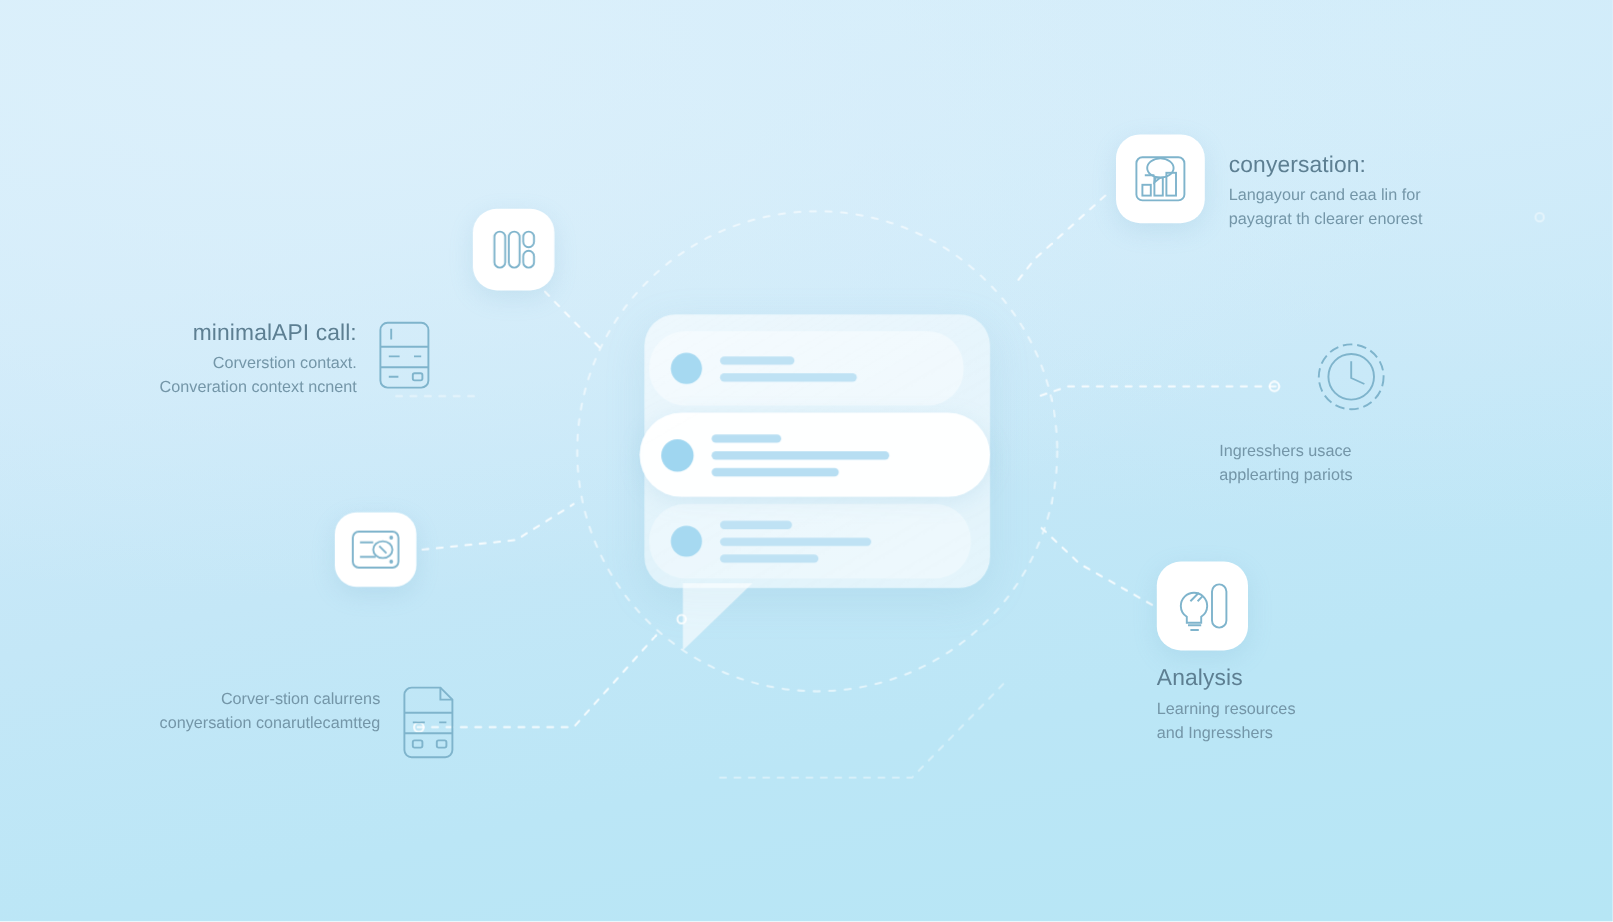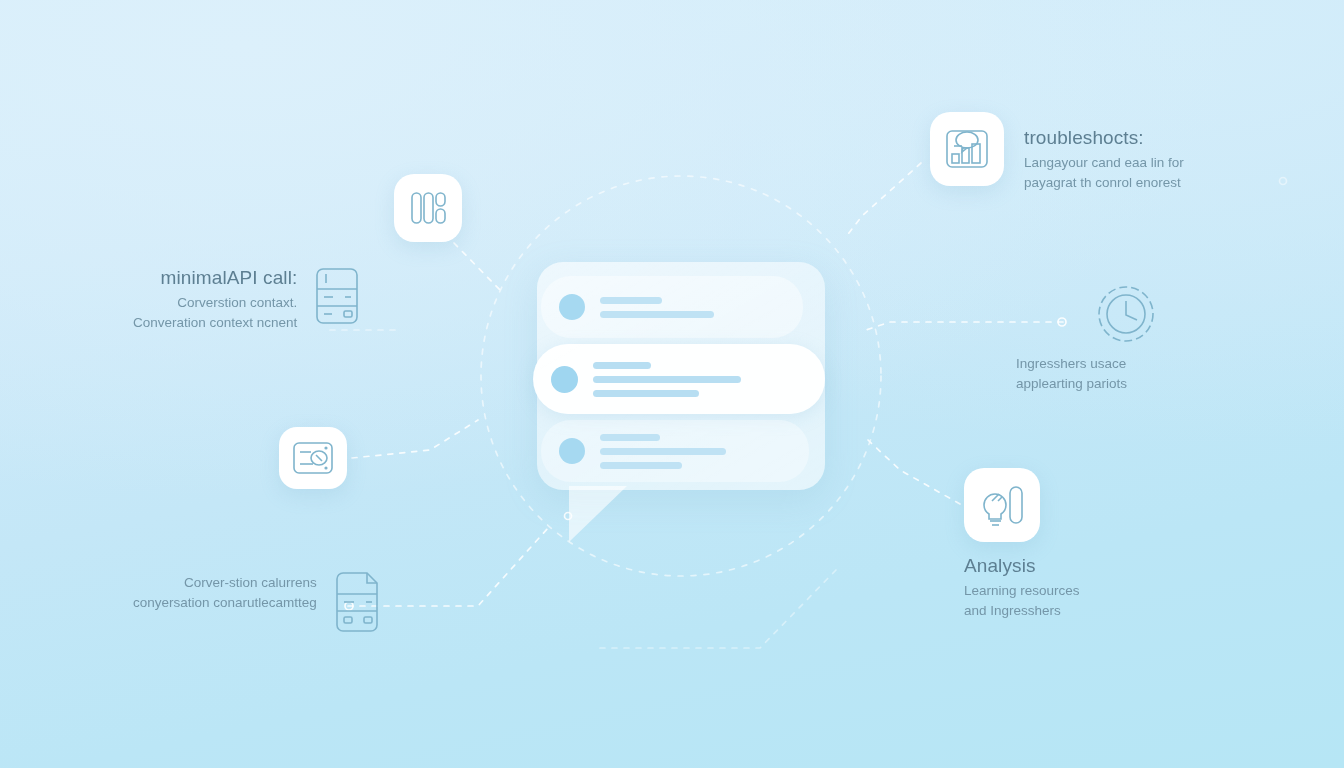--- a/index.html
+++ b/index.html
@@ -188,23 +188,23 @@
         <rect x="6" y="8" width="40" height="36" rx="5" class="stroke"></rect>
         <ellipse cx="26" cy="17" rx="11" ry="8" class="stroke" fill="#ffffff"></ellipse>
         <path d="M22 24 L21 29 L26 25" class="stroke"></path>
         <line x1="13" y1="23" x2="21" y2="23" class="stroke"></line>
         <rect x="11" y="31" width="7" height="9" class="stroke" fill="#bfe2f4"></rect>
         <rect x="21" y="25" width="7" height="15" class="stroke" fill="#a8d7ee"></rect>
         <rect x="31" y="21" width="8" height="19" class="stroke" fill="#bfe2f4"></rect>
       </svg>
     </div>
     <div style="margin-left:20px; padding-top:14px;">
-      <div class="cap-title">troubleshocts:</div>
+      <div class="cap-title">conyersation:</div>
       <div class="cap-sub">Langayour cand eaa lin for</div>
-      <div class="cap-sub" style="margin-top:1px">payagrat th conrol enorest</div>
+      <div class="cap-sub" style="margin-top:1px">payagrat th clearer enorest</div>
     </div>
   </div>
 
   <div class="node left row" style="left:133px; top:266px;">
     <div>
       <div class="cap-title">minimalAPI call:</div>
       <div class="cap-sub">Corverstion contaxt.</div>
       <div class="cap-sub" style="margin-top:1px">Converation context ncnent</div>
     </div>
     <div class="icon-plain" style="margin-left:14px; padding-top:-2px;">
@@ -222,21 +222,21 @@
   </div>
 
   <div class="node right" style="left:1016px; top:282px; width:220px;">
     <div class="icon-plain" style="justify-content:center; width:220px;">
       <svg width="64" height="64" viewBox="0 0 64 64" xmlns="http://www.w3.org/2000/svg">
         <circle cx="32" cy="32" r="27" class="stroke" stroke-dasharray="8 4"></circle>
         <circle cx="32" cy="32" r="19" class="stroke" fill="#ffffff"></circle>
         <path d="M32 19 L32 33 L43 38" class="stroke" stroke-width="2"></path>
       </svg>
     </div>
-    <div style="margin-top:8px; text-align:center;">
+    <div style="margin-top:20px; text-align:center;">
       <div class="cap-title"></div>
       <div class="cap-sub">Ingresshers usace</div>
       <div class="cap-sub" style="margin-top:1px">applearting pariots</div>
     </div>
   </div>
 
   <div class="node" style="left:279px; top:427px;">
     <div class="icon-chip" style="width:68px;height:62px;border-radius:18px;">
       <svg width="48" height="42" viewBox="0 0 48 42" xmlns="http://www.w3.org/2000/svg">
         <rect x="5" y="6" width="38" height="30" rx="5" class="stroke"></rect>

